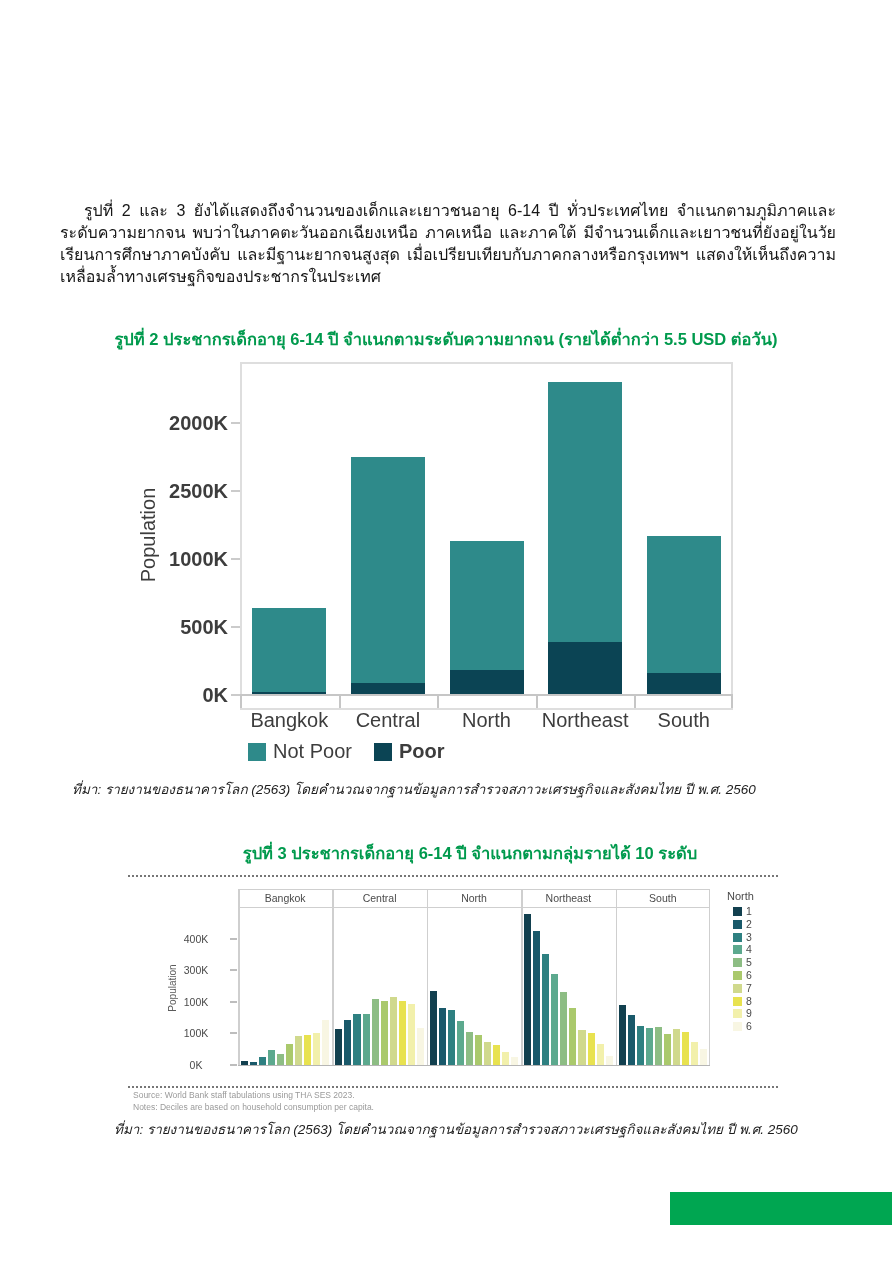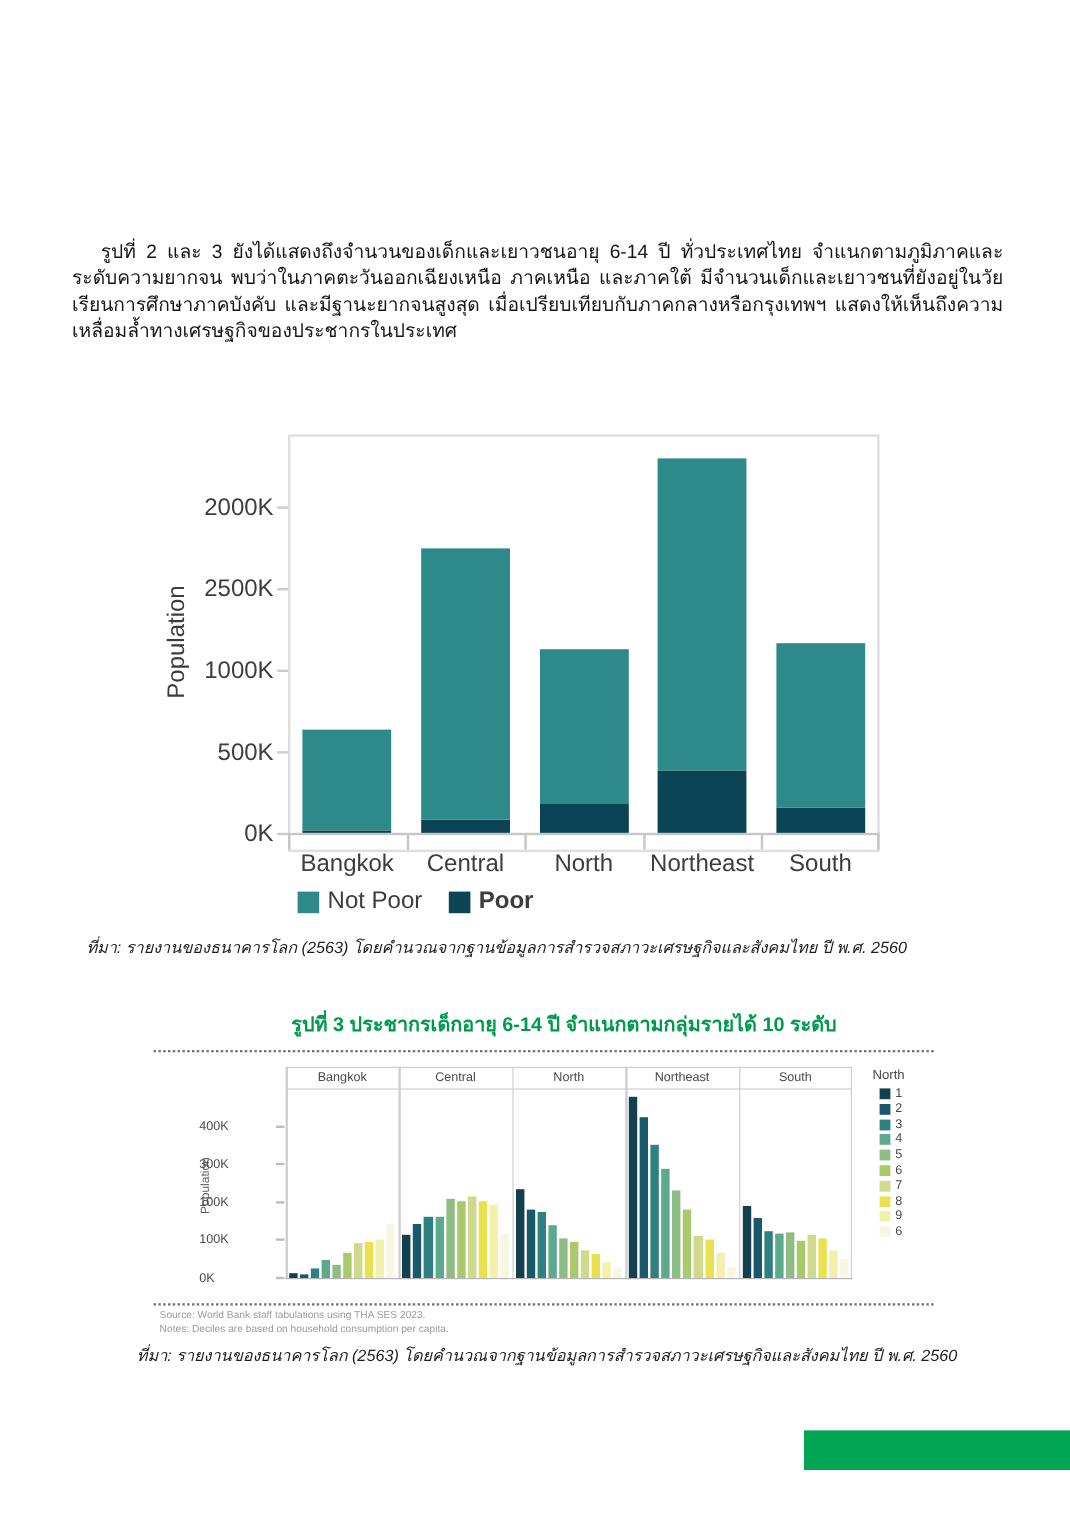--- a/index.html
+++ b/index.html
@@ -22,37 +22,37 @@
   }
   .src1{left:72px; top:778px;} .src2{left:114px; top:1118px;}
 
   
   .c1-box{position:absolute; left:240px; top:362px; width:493px; height:348px; border:2px solid #dedede; box-sizing:border-box;}
   .c1-base{position:absolute; left:240px; top:694px; width:493px; height:2px; background:#c6c6c6;}
   .c1-ylabel{
     position:absolute; left:148px; top:535px; transform:translate(-50%,-50%) rotate(-90deg);
     font-size:20px; color:#3d3d3d; white-space:nowrap;
   }
-  .c1tick{position:absolute; right:664px; width:120px; text-align:right; font-size:20px; color:#3d3d3d; height:22px; line-height:22px;}
+  .c1tick{position:absolute; right:664px; width:120px; text-align:right; font-size:20px; color:#3d3d3d; height:22px; line-height:22px;font-weight:bold;}
   .c1mark{position:absolute; width:9px; height:2px; background:#cbcbcb; left:231px;}
   .c1cat{position:absolute; top:707px; height:26px; line-height:26px; text-align:center; font-size:20px; color:#3d3d3d;}
   .c1ctick{position:absolute; top:695px; width:2px; height:13px; background:#c6c6c6;}
   .c1bar{position:absolute;}
   .c1-legend{position:absolute; left:248px; top:740px; display:flex; gap:22px; align-items:center;}
   .c1-legend .item{display:flex; align-items:center; gap:7px; font-size:20px; color:#3d3d3d;}
   .c1-legend .sw{width:18px; height:18px; display:inline-block;}
 
   
   .dotline{position:absolute; left:128px; width:650px; height:0; border-top:2px dotted #767676;}
   .dot-top{top:875px;} .dot-bot{top:1086px;}
   .c2-ylabel{
     position:absolute; left:172px; top:988px; transform:translate(-50%,-50%) rotate(-90deg);
     font-size:10px; color:#5a5a5a; white-space:nowrap;
   }
-  .c2tick{position:absolute; right:666px; width:60px; text-align:left; font-size:10.5px; color:#4a4a4a; height:12px; line-height:12px;}
+  .c2tick{position:absolute; right:666px; width:60px; text-align:center; font-size:10.5px; color:#4a4a4a; height:12px; line-height:12px;}
   .c2mark{position:absolute; width:7px; height:2px; background:#bdbdbd; left:230px;}
   .c2-headbox{position:absolute; left:238px; top:889px; width:472px; height:19px; border-top:1.5px solid #cfcfcf; border-bottom:1.5px solid #cfcfcf; box-sizing:border-box;}
   .c2head{position:absolute; top:891px; height:17px; line-height:15px; text-align:center; font-size:10.5px; color:#4a4a4a;}
   .c2sep{position:absolute; top:889px; width:1.5px; height:177px; background:#cfcfcf;}
   .c2-base{position:absolute; left:238px; top:1064.5px; width:472px; height:1.5px; background:#b5b5b5;}
   .c2panel{position:absolute; top:908px; height:157px; display:flex; align-items:flex-end; gap:2px; padding:0 3px; box-sizing:border-box;}
   .c2panel .dbar{flex:1 1 auto;}
   .c2-legend-title{position:absolute; left:727px; top:890px; font-size:11px; color:#4a4a4a;}
   .c2li{position:absolute; left:733px; display:flex; align-items:center; gap:4px; height:11px;}
   .c2li .sw{width:9px; height:9px; display:inline-block;}
@@ -63,20 +63,21 @@
   
   .page-badge{position:absolute; left:670px; top:1192px; width:222px; height:33px;}
 </style>
 </head>
 <body>
 
 <div class="page" id="page">
 
   <p class="body-par">รูปที่ 2 และ 3 ยังได้แสดงถึงจำนวนของเด็กและเยาวชนอายุ 6-14 ปี ทั่วประเทศไทย จำแนกตามภูมิภาคและระดับความยากจน พบว่าในภาคตะวันออกเฉียงเหนือ ภาคเหนือ และภาคใต้ มีจำนวนเด็กและเยาวชนที่ยังอยู่ในวัยเรียนการศึกษาภาคบังคับ และมีฐานะยากจนสูงสุด เมื่อเปรียบเทียบกับภาคกลางหรือกรุงเทพฯ แสดงให้เห็นถึงความเหลื่อมล้ำทางเศรษฐกิจของประชากรในประเทศ</p>
 
+  <div class="fig-title t2">รูปที่ 2 ประชากรเด็กอายุ 6-14 ปี จำแนกตามระดับความยากจน (รายได้ต่ำกว่า 5.5 USD ต่อวัน)</div>
 
   <div>
     <div class="c1-box"></div>
     <div class="c1-ylabel">Population</div>
     <div id="c1-dyn">
         <div class="c1tick" style="position: absolute; top: 684px;">0K</div>
         <div class="c1mark" style="top: 694px;"></div>
         <div class="c1tick" style="position: absolute; top: 615.902px;">500K</div>
         <div class="c1mark" style="top: 625.902px;"></div>
         <div class="c1tick" style="position: absolute; top: 547.804px;">1000K</div>

